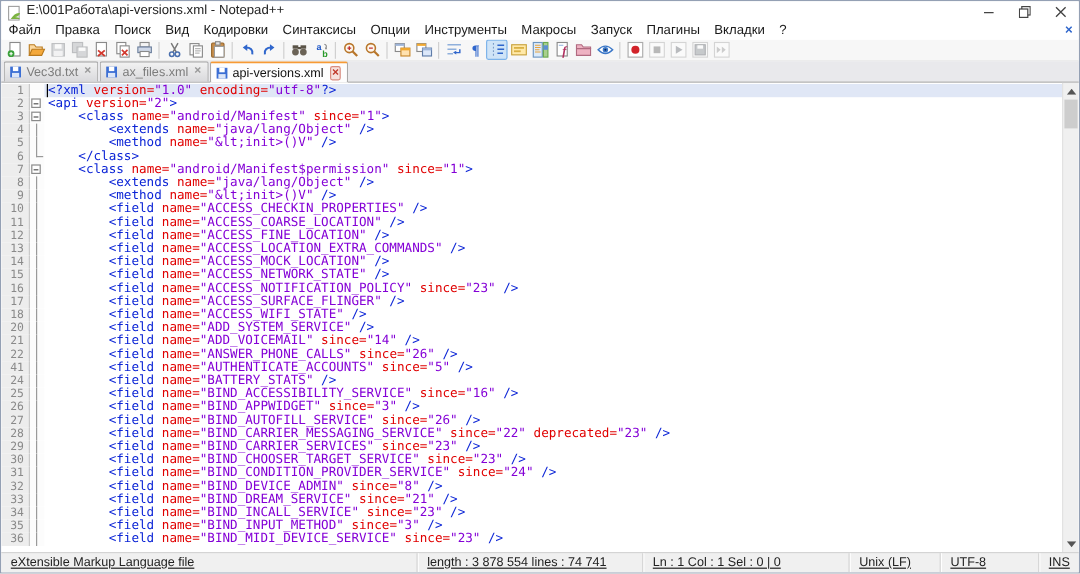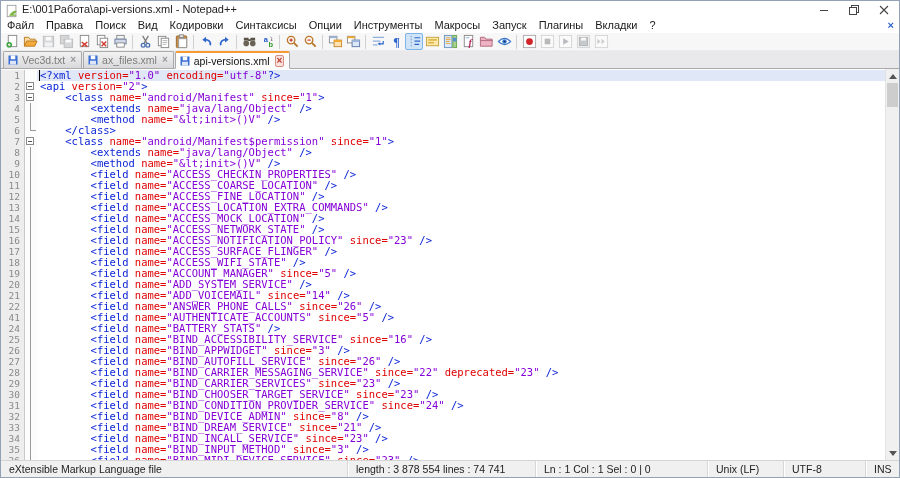--- a/index.html
+++ b/index.html
@@ -53,21 +53,21 @@
   .fold .box::after{content:"";position:absolute;left:1px;top:3px;width:4px;height:1px;background:#555;}
 
   
   .vscroll{flex:0 0 14px;background:#f0f0f0;border-left:1px solid #e2e2e2;display:flex;flex-direction:column;}
   .vs-arrow{height:14px;display:flex;align-items:center;justify-content:center;color:#555;font-size:8px;}
   .vs-track{flex:1 1 auto;position:relative;}
   .vs-thumb{position:absolute;top:0;left:1px;right:1px;height:24px;background:#cdcdcd;}
 
   
   .statusbar{height:17px;background:#f0f0f0;border-top:1px solid #d4d4d4;display:flex;align-items:center;font-size:10.5px;color:#222;flex:0 0 auto;}
-  .sb-sec{padding:0 8px;white-space:nowrap;overflow:hidden;line-height:16px;}
+  .sb-sec{padding:0 8px;white-space:nowrap;overflow:hidden;line-height:16px;text-decoration:underline;}
   .sb-sec + .sb-sec{border-left:1px solid #d7d7d7;box-shadow:inset 1px 0 0 #fff;}
 </style>
 </head>
 <body>
 
 <div class="window">
 
   <div class="titlebar">
     <span class="app-icon">
       <svg viewBox="0 0 16 16">
@@ -366,21 +366,20 @@
         <div class="eline"><span class="num">9</span><span class="fold"><span class="vline"></span></span><span class="code"><span class="s-t">        &lt;method </span><span class="s-a">name=</span><span class="s-v">"&amp;lt;init&gt;()V"</span><span class="s-t"> /&gt;</span></span></div>
         <div class="eline"><span class="num">10</span><span class="fold"><span class="vline"></span></span><span class="code"><span class="s-t">        &lt;field </span><span class="s-a">name=</span><span class="s-v">"ACCESS_CHECKIN_PROPERTIES"</span><span class="s-t"> /&gt;</span></span></div>
         <div class="eline"><span class="num">11</span><span class="fold"><span class="vline"></span></span><span class="code"><span class="s-t">        &lt;field </span><span class="s-a">name=</span><span class="s-v">"ACCESS_COARSE_LOCATION"</span><span class="s-t"> /&gt;</span></span></div>
         <div class="eline"><span class="num">12</span><span class="fold"><span class="vline"></span></span><span class="code"><span class="s-t">        &lt;field </span><span class="s-a">name=</span><span class="s-v">"ACCESS_FINE_LOCATION"</span><span class="s-t"> /&gt;</span></span></div>
         <div class="eline"><span class="num">13</span><span class="fold"><span class="vline"></span></span><span class="code"><span class="s-t">        &lt;field </span><span class="s-a">name=</span><span class="s-v">"ACCESS_LOCATION_EXTRA_COMMANDS"</span><span class="s-t"> /&gt;</span></span></div>
         <div class="eline"><span class="num">14</span><span class="fold"><span class="vline"></span></span><span class="code"><span class="s-t">        &lt;field </span><span class="s-a">name=</span><span class="s-v">"ACCESS_MOCK_LOCATION"</span><span class="s-t"> /&gt;</span></span></div>
         <div class="eline"><span class="num">15</span><span class="fold"><span class="vline"></span></span><span class="code"><span class="s-t">        &lt;field </span><span class="s-a">name=</span><span class="s-v">"ACCESS_NETWORK_STATE"</span><span class="s-t"> /&gt;</span></span></div>
         <div class="eline"><span class="num">16</span><span class="fold"><span class="vline"></span></span><span class="code"><span class="s-t">        &lt;field </span><span class="s-a">name=</span><span class="s-v">"ACCESS_NOTIFICATION_POLICY"</span><span class="s-p"> </span><span class="s-a">since=</span><span class="s-v">"23"</span><span class="s-t"> /&gt;</span></span></div>
         <div class="eline"><span class="num">17</span><span class="fold"><span class="vline"></span></span><span class="code"><span class="s-t">        &lt;field </span><span class="s-a">name=</span><span class="s-v">"ACCESS_SURFACE_FLINGER"</span><span class="s-t"> /&gt;</span></span></div>
         <div class="eline"><span class="num">18</span><span class="fold"><span class="vline"></span></span><span class="code"><span class="s-t">        &lt;field </span><span class="s-a">name=</span><span class="s-v">"ACCESS_WIFI_STATE"</span><span class="s-t"> /&gt;</span></span></div>
-        <div class="eline"><span class="num">19</span><span class="fold"><span class="vline"></span></span><span class="code"><span class="s-t">        &lt;field </span><span class="s-a">name=</span><span class="s-v">"ACCOUNT_MANAGER"</span><span class="s-p"> </span><span class="s-a">since=</span><span class="s-v">"5"</span><span class="s-t"> /&gt;</span></span></div>
         <div class="eline"><span class="num">20</span><span class="fold"><span class="vline"></span></span><span class="code"><span class="s-t">        &lt;field </span><span class="s-a">name=</span><span class="s-v">"ADD_SYSTEM_SERVICE"</span><span class="s-t"> /&gt;</span></span></div>
         <div class="eline"><span class="num">21</span><span class="fold"><span class="vline"></span></span><span class="code"><span class="s-t">        &lt;field </span><span class="s-a">name=</span><span class="s-v">"ADD_VOICEMAIL"</span><span class="s-p"> </span><span class="s-a">since=</span><span class="s-v">"14"</span><span class="s-t"> /&gt;</span></span></div>
         <div class="eline"><span class="num">22</span><span class="fold"><span class="vline"></span></span><span class="code"><span class="s-t">        &lt;field </span><span class="s-a">name=</span><span class="s-v">"ANSWER_PHONE_CALLS"</span><span class="s-p"> </span><span class="s-a">since=</span><span class="s-v">"26"</span><span class="s-t"> /&gt;</span></span></div>
         <div class="eline"><span class="num">41</span><span class="fold"><span class="vline"></span></span><span class="code"><span class="s-t">        &lt;field </span><span class="s-a">name=</span><span class="s-v">"AUTHENTICATE_ACCOUNTS"</span><span class="s-p"> </span><span class="s-a">since=</span><span class="s-v">"5"</span><span class="s-t"> /&gt;</span></span></div>
         <div class="eline"><span class="num">24</span><span class="fold"><span class="vline"></span></span><span class="code"><span class="s-t">        &lt;field </span><span class="s-a">name=</span><span class="s-v">"BATTERY_STATS"</span><span class="s-t"> /&gt;</span></span></div>
         <div class="eline"><span class="num">25</span><span class="fold"><span class="vline"></span></span><span class="code"><span class="s-t">        &lt;field </span><span class="s-a">name=</span><span class="s-v">"BIND_ACCESSIBILITY_SERVICE"</span><span class="s-p"> </span><span class="s-a">since=</span><span class="s-v">"16"</span><span class="s-t"> /&gt;</span></span></div>
         <div class="eline"><span class="num">26</span><span class="fold"><span class="vline"></span></span><span class="code"><span class="s-t">        &lt;field </span><span class="s-a">name=</span><span class="s-v">"BIND_APPWIDGET"</span><span class="s-p"> </span><span class="s-a">since=</span><span class="s-v">"3"</span><span class="s-t"> /&gt;</span></span></div>
         <div class="eline"><span class="num">27</span><span class="fold"><span class="vline"></span></span><span class="code"><span class="s-t">        &lt;field </span><span class="s-a">name=</span><span class="s-v">"BIND_AUTOFILL_SERVICE"</span><span class="s-p"> </span><span class="s-a">since=</span><span class="s-v">"26"</span><span class="s-t"> /&gt;</span></span></div>
         <div class="eline"><span class="num">28</span><span class="fold"><span class="vline"></span></span><span class="code"><span class="s-t">        &lt;field </span><span class="s-a">name=</span><span class="s-v">"BIND_CARRIER_MESSAGING_SERVICE"</span><span class="s-p"> </span><span class="s-a">since=</span><span class="s-v">"22"</span><span class="s-p"> </span><span class="s-a">deprecated=</span><span class="s-v">"23"</span><span class="s-t"> /&gt;</span></span></div>
         <div class="eline"><span class="num">29</span><span class="fold"><span class="vline"></span></span><span class="code"><span class="s-t">        &lt;field </span><span class="s-a">name=</span><span class="s-v">"BIND_CARRIER_SERVICES"</span><span class="s-p"> </span><span class="s-a">since=</span><span class="s-v">"23"</span><span class="s-t"> /&gt;</span></span></div>

